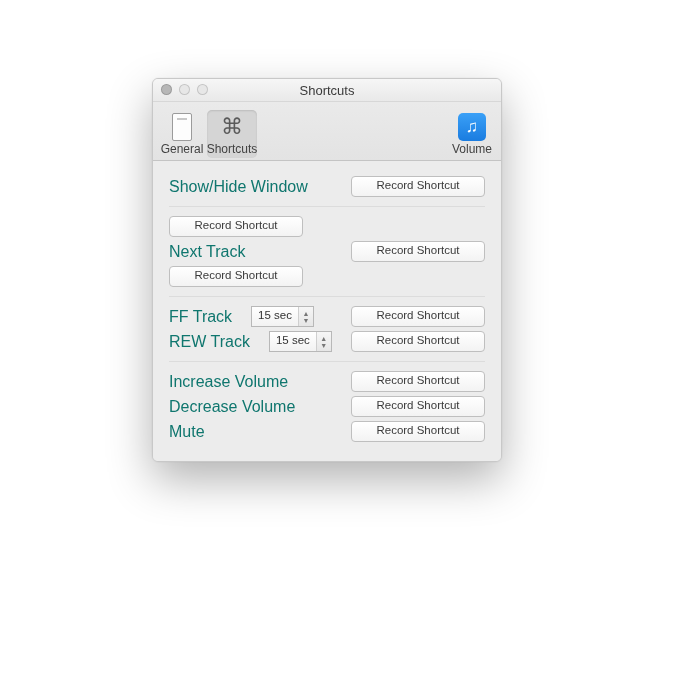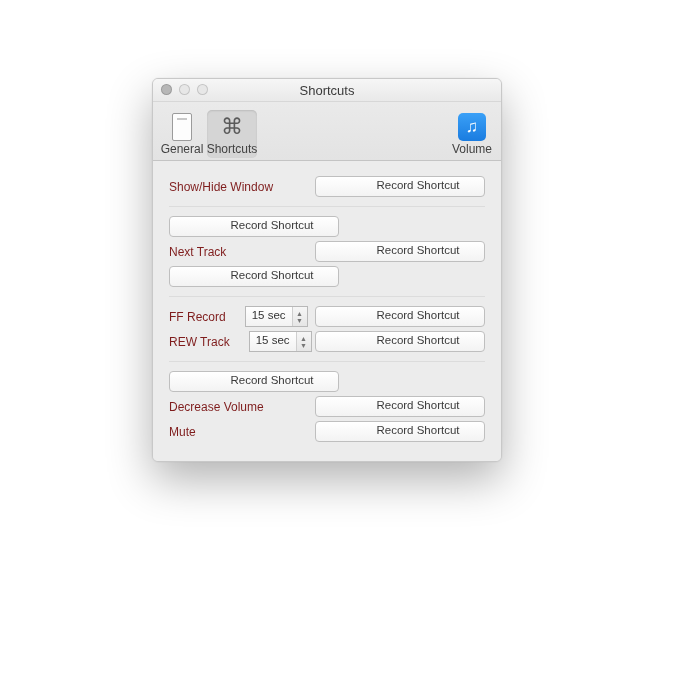--- a/index.html
+++ b/index.html
@@ -151,41 +151,40 @@
     padding-top: 0;
     margin-top: 0;
   }
   .row {
     display: flex;
     align-items: center;
     height: 23px;
     margin-bottom: 2px;
   }
   .row .rlabel {
-    font-size: 12px;
-    color: #7f1d1d;
+    font-size: 16px;
+    color: #0f766e;
   }
   .row .rleft {
     display:flex;
     align-items:center;
     gap:6px;
     flex:1;
   }
   .record-btn {
     width: 132px;
     height: 19px;
     border: 1px solid #bfbfbf;
     border-radius: 4px;
     background: linear-gradient(#ffffff, #f3f3f3);
     font-size: 11.5px;
     color: #3a3a3a;
     text-align: center;
     line-height: 17px;
     box-shadow: 0 1px 0 rgba(255,255,255,0.6) inset;
-    padding-left: 36px;
   }
 
   
   .stepper {
     display: inline-flex;
     height: 19px;
     border: 1px solid #b8b8b8;
     border-radius: 0;
     overflow: hidden;
     background: linear-gradient(#ffffff,#f2f2f2);
@@ -269,21 +268,21 @@
           <div class="record-btn">Record Shortcut</div>
         </div>
         <div class="row">
           <div class="record-btn">Record Shortcut</div>
         </div>
       </div>
 
       <div class="group">
         <div class="row">
           <div class="rleft">
-            <span class="rlabel">FF Record</span>
+            <span class="rlabel">FF Track</span>
             <span class="stepper">
               <span class="value">15 sec</span>
               <span class="arrows">▲<br>▼</span>
             </span>
           </div>
           <div class="record-btn">Record Shortcut</div>
         </div>
         <div class="row">
           <div class="rleft">
             <span class="rlabel">REW Track</span>
@@ -291,20 +290,23 @@
               <span class="value">15 sec</span>
               <span class="arrows">▲<br>▼</span>
             </span>
           </div>
           <div class="record-btn">Record Shortcut</div>
         </div>
       </div>
 
       <div class="group">
         <div class="row">
+          <div class="rleft">
+              <span class="rlabel">Increase Volume</span>
+            </div>
           <div class="record-btn">Record Shortcut</div>
         </div>
         <div class="row">
           <div class="rleft">
               <span class="rlabel">Decrease Volume</span>
             </div>
           <div class="record-btn">Record Shortcut</div>
         </div>
         <div class="row">
           <div class="rleft">

